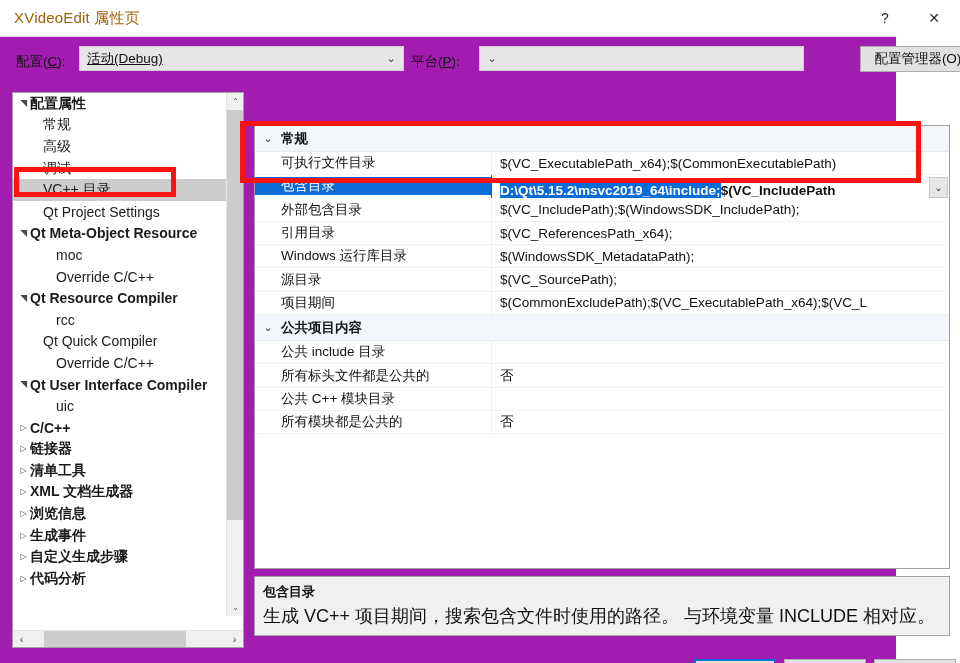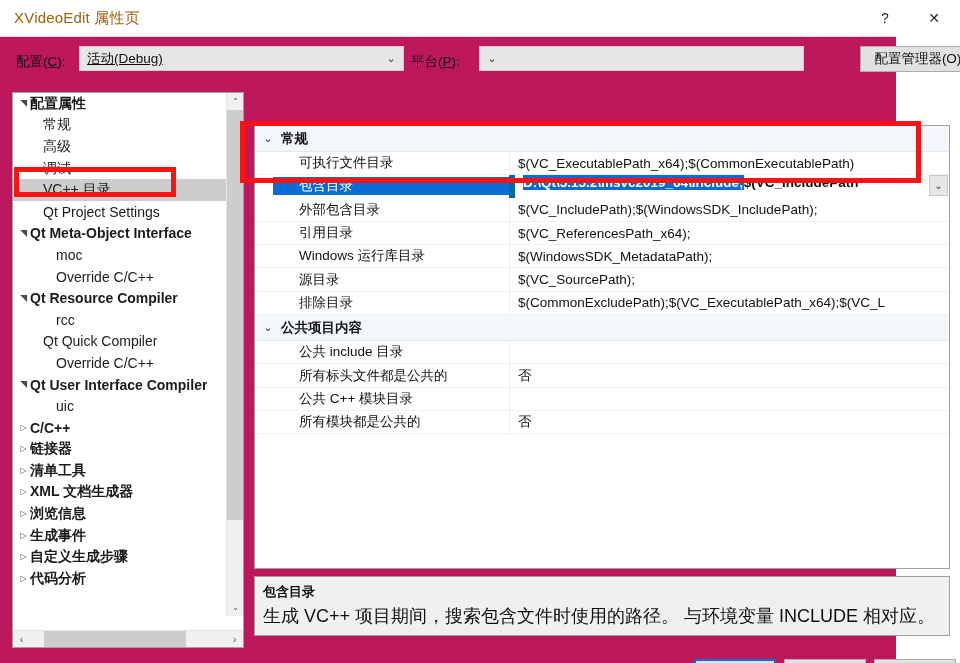--- a/index.html
+++ b/index.html
@@ -26,21 +26,21 @@
   .tb-btns{position:absolute;right:0;top:0;height:36px;display:flex;}
   .tb-btn{
     width:46px;height:36px;display:flex;align-items:center;justify-content:center;
     font-size:14px;color:#2a2a2a;cursor:default;
   }
   .tb-btn.close{width:52px;}
 
   
   .dialog-body{
     position:absolute;left:0;top:36px;width:896px;height:627px;
-    background:#be185d;
+    background:#a21caf;
     border-top:1px solid #dcdcdc;
     box-sizing:border-box;
   }
 
   
   .cfgrow{position:absolute;left:0;top:9px;width:960px;height:34px;}
   .lbl{position:absolute;font-size:13.5px;color:#0f0f0f;top:7px;}
   .lbl u{text-decoration:underline;}
   #lbl-config{left:16px;}
   #lbl-platform{left:411px;}
@@ -109,36 +109,36 @@
     overflow:hidden;
   }
   .cat{
     height:25px;display:flex;align-items:center;background:#f3f6fb;
     border-bottom:1px solid #e3e8ef;
     font-weight:700;font-size:13.5px;color:#151515;cursor:default;
   }
   .cat .chev{width:26px;text-align:center;font-size:11px;color:#3b3b3b;font-weight:400;}
   .prow{
     height:22.3px;display:flex;align-items:center;
-    border-bottom:1px solid #f2f2f2;font-size:13.5px;color:#101010;cursor:default;padding-left:18px;
+    border-bottom:1px solid #f2f2f2;font-size:13.5px;color:#101010;cursor:default;
   }
   .prow .pname{
     width:236px;flex:0 0 236px;padding-left:26px;box-sizing:border-box;
     white-space:nowrap;overflow:hidden;
   }
   .prow .pval{
     flex:1;padding-left:8px;white-space:nowrap;overflow:hidden;
     border-left:1px solid #efefef;box-sizing:border-box;height:22.3px;
     display:flex;align-items:center;
   }
   .prow.selected .pname{background:#0a6cd4;color:#ffffff;}
   .prow.selected{border-bottom:1px solid #ffffff;}
   .editcell{
-    flex:1;height:22.3px;display:flex;align-items:flex-start;position:relative;
-    background:#ffffff;border-left:6px solid #0369a1;box-sizing:border-box;gap:40px;
+    flex:1;height:22.3px;display:flex;align-items:flex-end;position:relative;
+    background:#ffffff;border-left:1px solid #0369a1;box-sizing:border-box;gap:40px;
   }
   .edittext{
     padding-left:8px;font-weight:700;white-space:nowrap;overflow:hidden;
     flex:1;font-size:13.5px;
   }
   .edittext .selpart{background:#0a6cd4;color:#ffffff;font-weight:700;}
   .edittext .restpart{color:#101010;font-weight:700;}
   .edit-arrow{
     width:19px;flex:0 0 19px;height:21px;background:#e6e6e6;border:1px solid #c7c7c7;
     box-sizing:border-box;display:flex;align-items:center;justify-content:center;
@@ -218,21 +218,21 @@
         <div class="tnode sel">
           <span class="arrow" style="margin-left: 17px;"></span>
           <span class="tlabel">VC++ 目录</span>
         </div>
         <div class="tnode">
           <span class="arrow" style="margin-left: 17px;"></span>
           <span class="tlabel">Qt Project Settings</span>
         </div>
         <div class="tnode root">
           <span class="arrow" style="transform: rotate(-90deg); font-size: 9px; margin-left: 4px;">◢</span>
-          <span class="tlabel">Qt Meta-Object Interface</span>
+          <span class="tlabel">Qt Meta-Object Resource</span>
         </div>
         <div class="tnode">
           <span class="arrow" style="margin-left: 30px;"></span>
           <span class="tlabel">moc</span>
         </div>
         <div class="tnode">
           <span class="arrow" style="margin-left: 30px;"></span>
           <span class="tlabel">Override C/C++</span>
         </div>
         <div class="tnode root">
@@ -332,21 +332,21 @@
       </div>
       <div class="prow">
         <div class="pname">Windows 运行库目录</div>
         <div class="pval">$(WindowsSDK_MetadataPath);</div>
       </div>
       <div class="prow">
         <div class="pname">源目录</div>
         <div class="pval">$(VC_SourcePath);</div>
       </div>
       <div class="prow">
-        <div class="pname">排除目录</div>
+        <div class="pname">项目期间</div>
         <div class="pval">$(CommonExcludePath);$(VC_ExecutablePath_x64);$(VC_L</div>
       </div>
       <div class="cat">
         <span class="chev">⌄</span>
         <span>公共项目内容</span>
       </div>
       <div class="prow">
         <div class="pname">公共 include 目录</div>
         <div class="pval"></div>
       </div>

